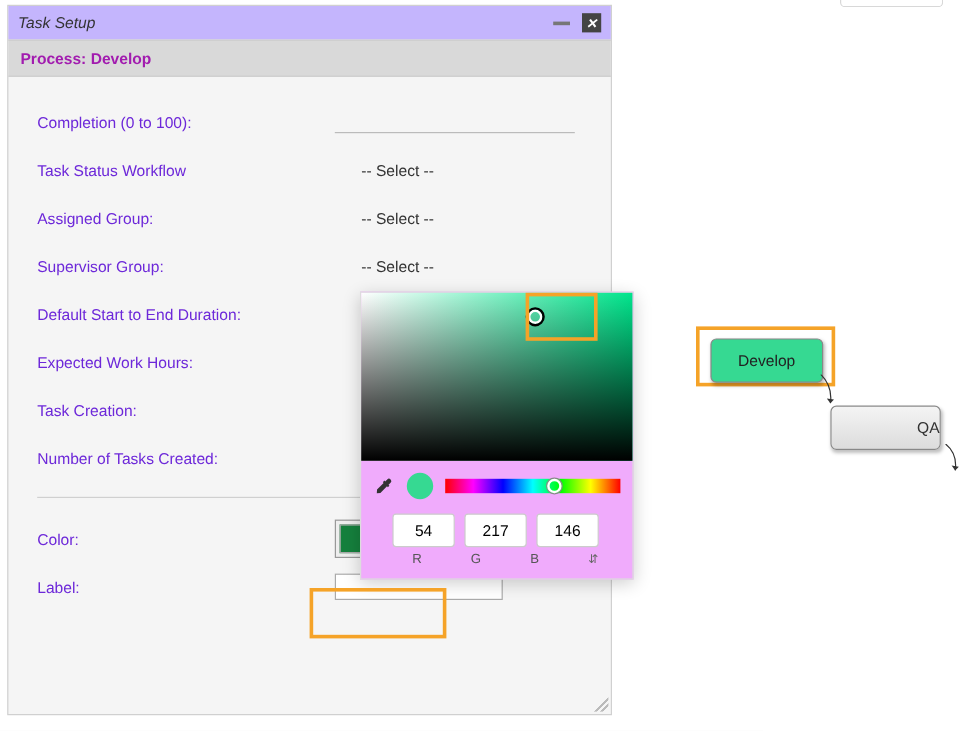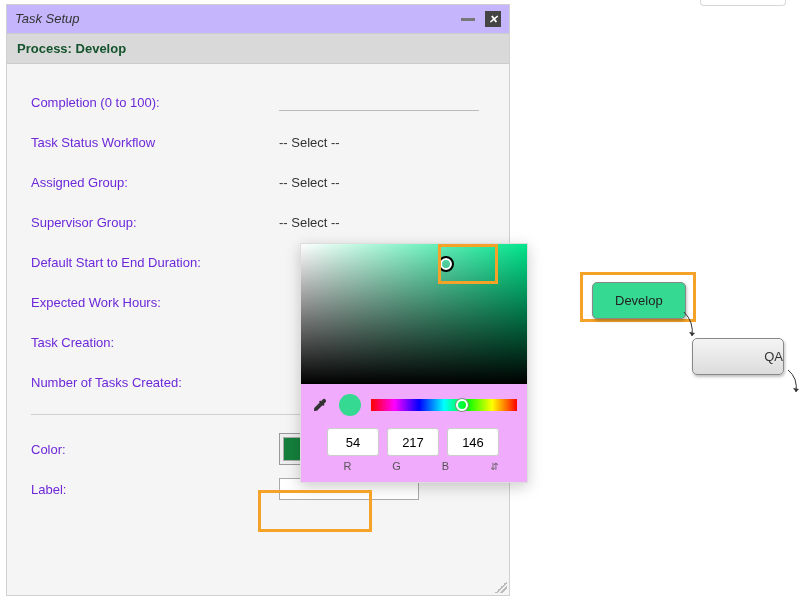--- a/index.html
+++ b/index.html
@@ -35,41 +35,41 @@
   .min-icon { width: 14px; height: 3px; background: #777; display: inline-block; }
   .close-icon {
     width: 16px; height: 16px; background: #444; display: inline-flex;
     align-items: center; justify-content: center; color: #fff; font-size: 11px;
     font-weight: bold; cursor: pointer;
   }
   .subtitle {
     background: #d9d9d9;
     padding: 7px 10px;
     font-weight: bold;
-    color: #14532d;
+    color: #a21caf;
     border-top: 1px solid #ccc;
     border-bottom: 1px solid #ccc;
   }
   .form-area {
     padding: 18px 24px 10px 24px;
   }
   .row {
     display: flex;
     align-items: center;
     min-height: 40px;
   }
   .row-label {
     width: 248px;
     color: #6d28d9;
   }
   .row-value {
     flex: 1;
     color: #333;
   }
-  .select-text { color: #333; }
+  .select-text { color: #333; margin-left: 22px; }
   .underline-field {
     border-bottom: 1px solid #bbb;
     height: 18px;
     width: 200px;
   }
   hr.sep {
     border: none;
     border-top: 1px solid #d0d0d0;
     margin: 12px 0 14px 0;
   }

